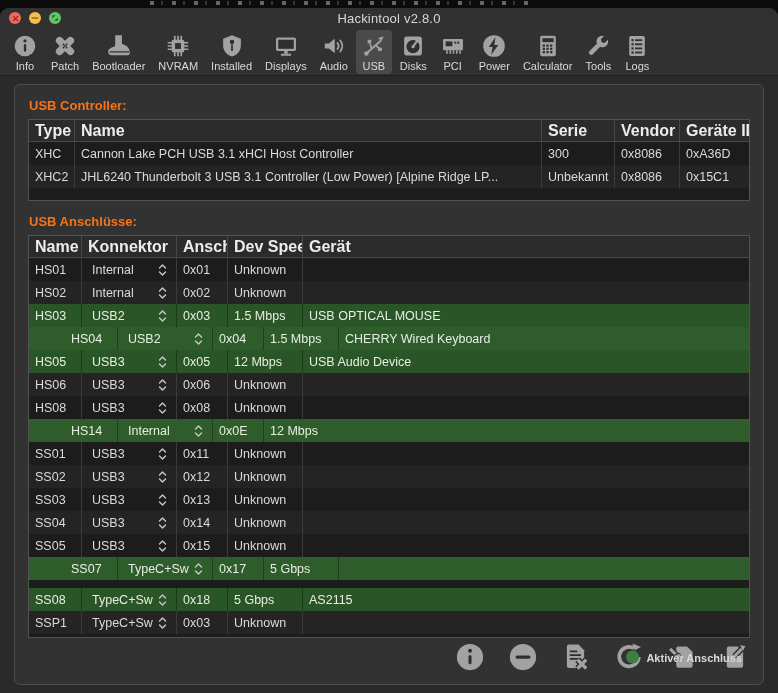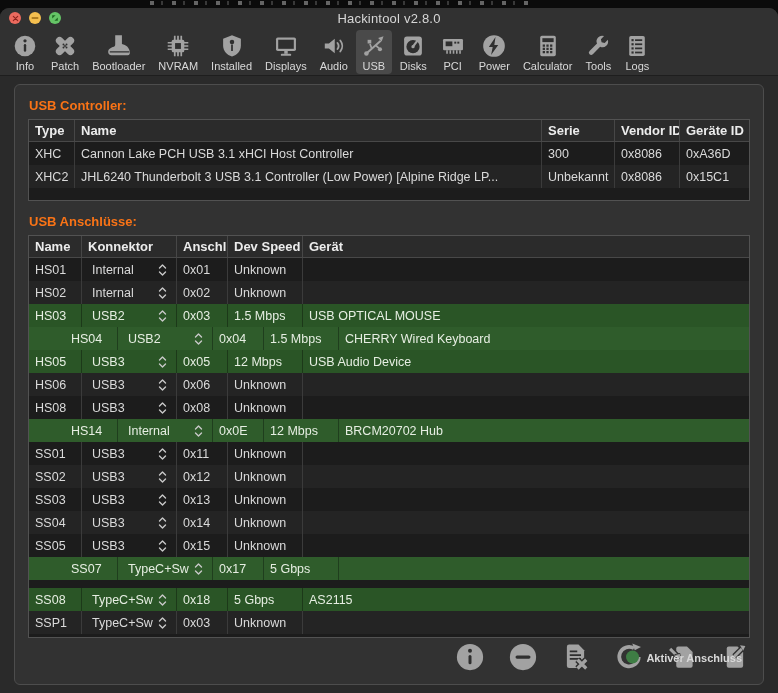--- a/index.html
+++ b/index.html
@@ -32,21 +32,21 @@
   .pane { position:absolute; left:14px; right:14px; top:8px; height:601px;
           background:#323232; border:1px solid #4d4d4d; border-radius:6px; padding:11px 13px 10px; }
 
   .section-label { font-size:13px; font-weight:bold; color:#f97316; margin:2px 0 6px 1px; }
   .section-label.second { margin-top:13px; }
 
   .table { border:1px solid #525252; background:var(--row); overflow:hidden; display:flex; flex-direction:column; }
   .table.controllers { height:82px; }
   .table.ports { height:403px; }
   .thead { display:grid; background:var(--header-bg); border-bottom:1px solid #484848; flex:0 0 22px; }
-  .th { font-size:13px; font-weight:bold; color:#ececec; padding:0 0 0 6px; display:flex; align-items:center;
+  .th { font-size:16px; font-weight:bold; color:#ececec; padding:0 0 0 6px; display:flex; align-items:center;
         border-right:1px solid #474747; white-space:nowrap; overflow:hidden; }
   .th:last-child { border-right:none; }
   .tr { display:grid; flex:0 0 23px; background:var(--row); }
   .tr.alt { background:var(--row-alt); }
   .tr.active { background:var(--active-row); }
   .tr.active.alt { background:var(--active-row-alt);padding-left:36px; }
   .td { font-size:12.5px; color:#dadada; padding:0 0 0 6px; display:flex; align-items:center;
         border-right:1px solid #3b3b3b; white-space:nowrap; overflow:hidden; position:relative; }
   .td:last-child { border-right:none; }
   .tr.active .td { border-right-color:rgba(0,0,0,.32); color:#e6eee2; }
@@ -516,23 +516,20 @@
                   </g>
                 </svg>
               </span>
             </div>
             <div class="td">
               <span>0x0E</span>
             </div>
             <div class="td">
               <span>12 Mbps</span>
             </div>
-            <div class="td">
-              <span>BRCM20702 Hub</span>
-            </div>
           </div>
           <div class="tr" style="grid-template-columns: 53px 95px 51px 75px minmax(0px, 1fr);">
             <div class="td">
               <span>SS01</span>
             </div>
             <div class="td conn">
               <span>USB3</span>
               <span class="chevrons">
                 <svg width="9" height="14" viewBox="0 0 9 14" style="display:block">
                   <g stroke="#c9c9c9" stroke-width="1.4" fill="none" stroke-linecap="round" stroke-linejoin="round">

